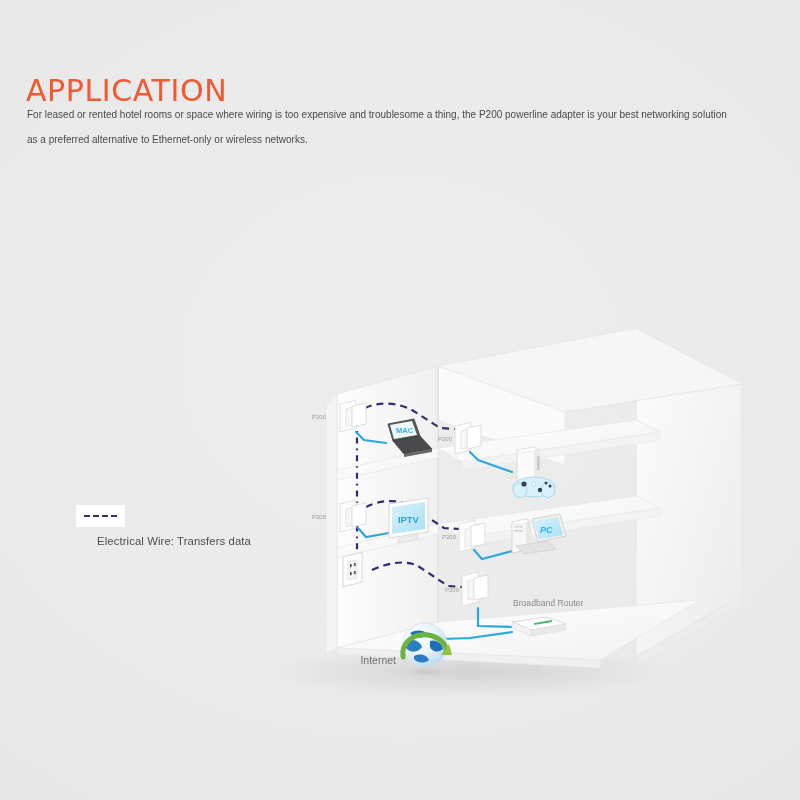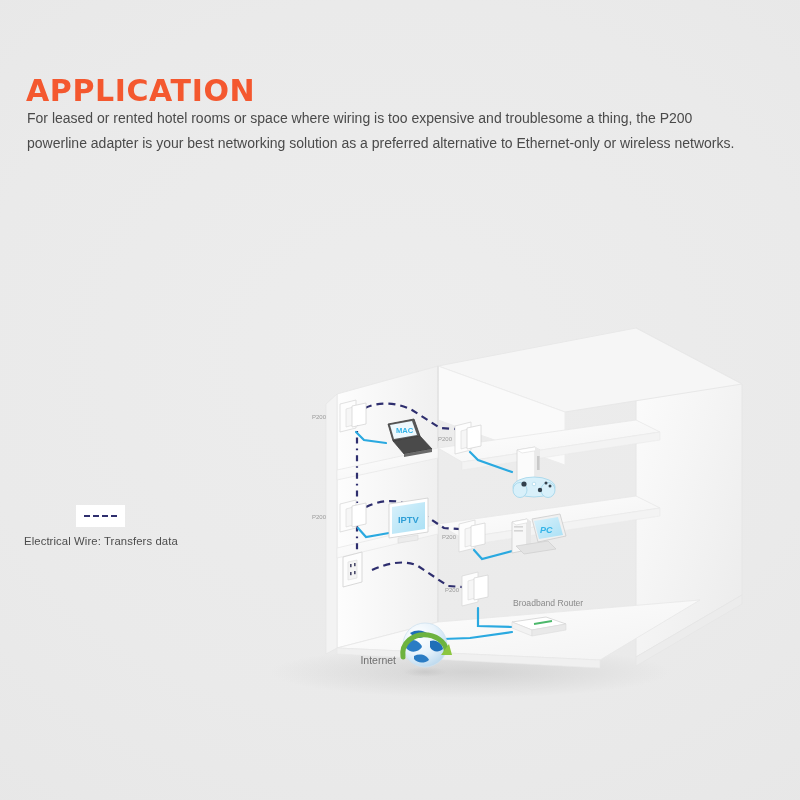--- a/index.html
+++ b/index.html
@@ -14,38 +14,38 @@
     position: relative;
     width: 800px; height: 800px;
     background: radial-gradient(ellipse 120% 100% at 50% 45%, #ededed 0%, #eaeaea 45%, #e4e4e4 100%);
   }
 
   
   #headline {
     position: absolute;
     left: 26px; top: 53px;
     font-size: 30px;
-    font-weight: bold;
+    font-weight: normal;
     letter-spacing: 0.6px;
     color: #f4582f;
     font-family: "DejaVu Sans", sans-serif;
   }
   #intro {
     position: absolute;
     left: 27px; top: 92px;
     width: 710px;
-    font-size: 14px;
+    font-size: 10px;
     line-height: 25px;
     color: #4a4a4a;
     font-family: "Liberation Sans", sans-serif;
   }
 
   
   #legend { position: absolute; left: 24px; top: 505px; width: 300px; }
-  .legend-row { margin-bottom: 11px; }
+  .legend-row { margin-bottom: 11px; text-align: center; }
   .swatch {
     width: 49px; height: 22px;
     background: #ffffff;
     display: flex; align-items: center; justify-content: center;
     margin-left: 52px;
   }
   .swatch-line-dashed {
     width: 33px; height: 0;
     border-top: 2.4px dashed #2e2e6e;
   }

